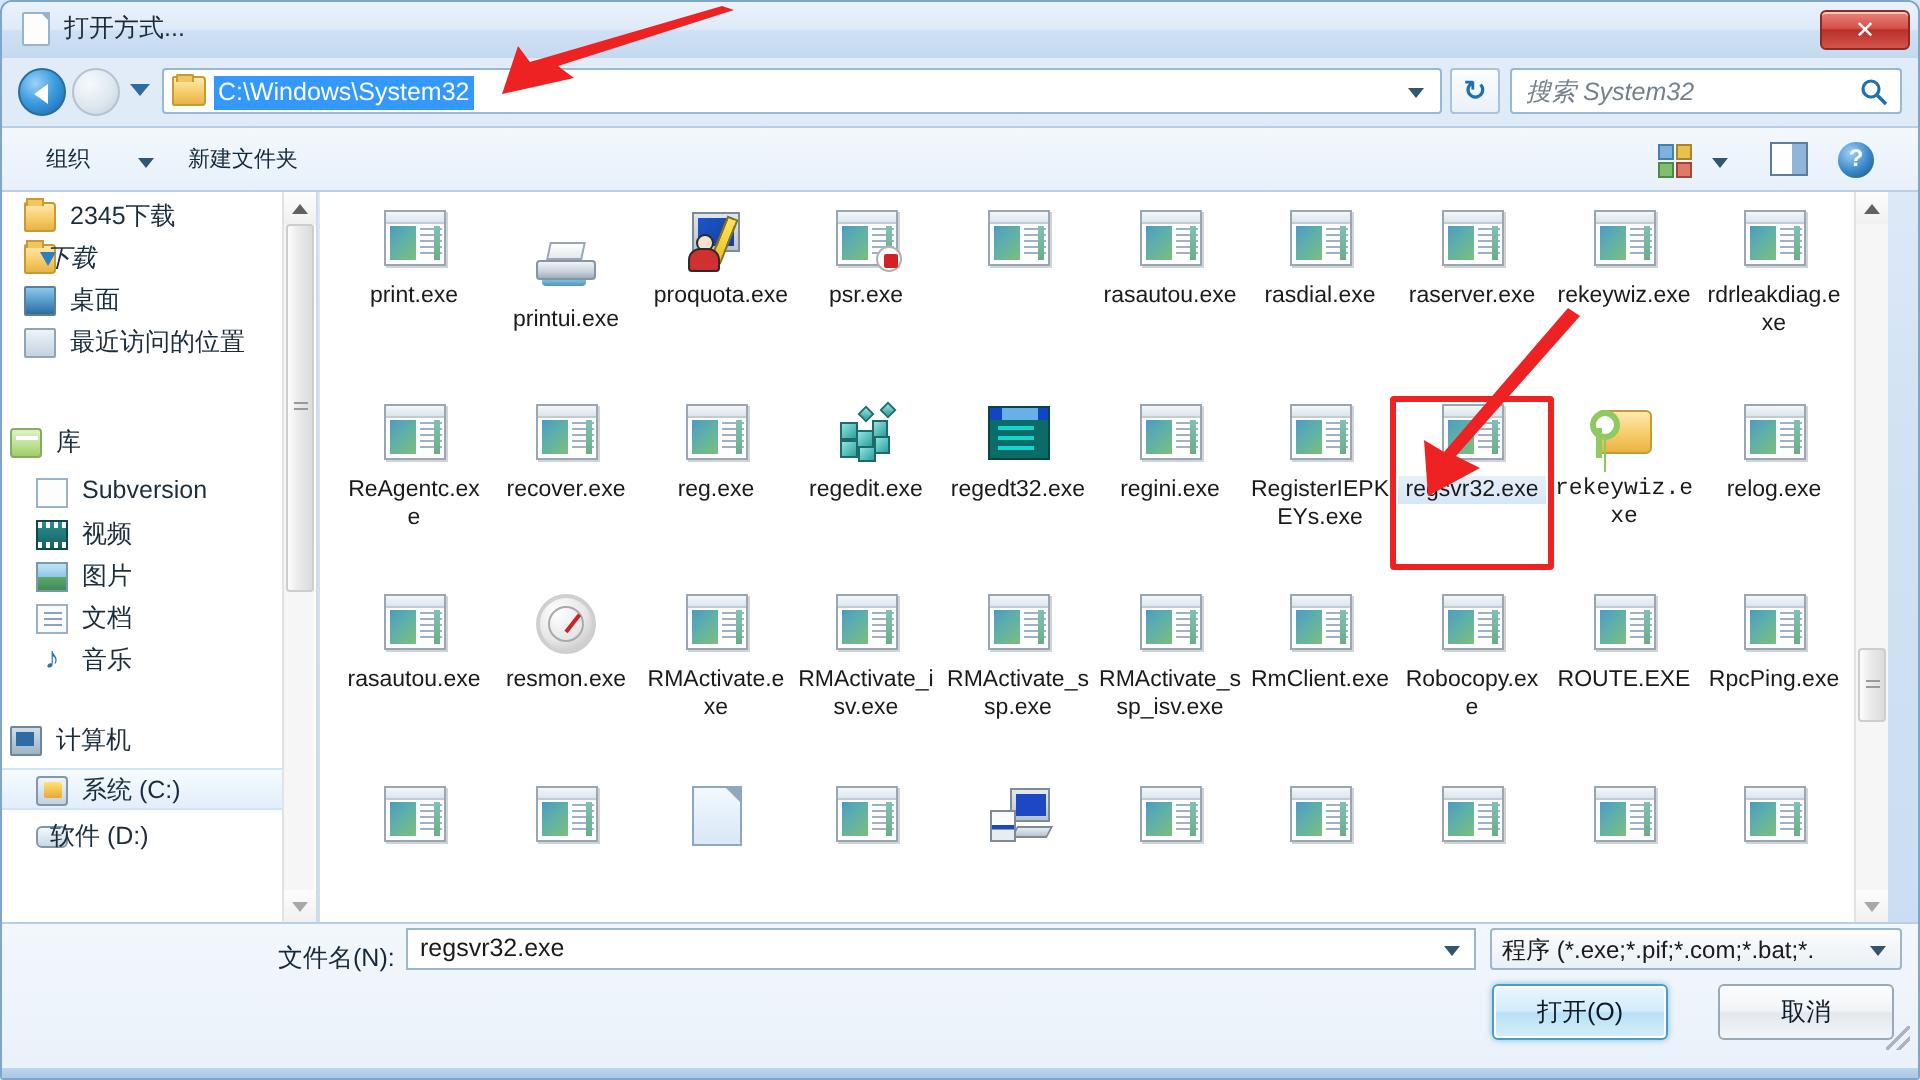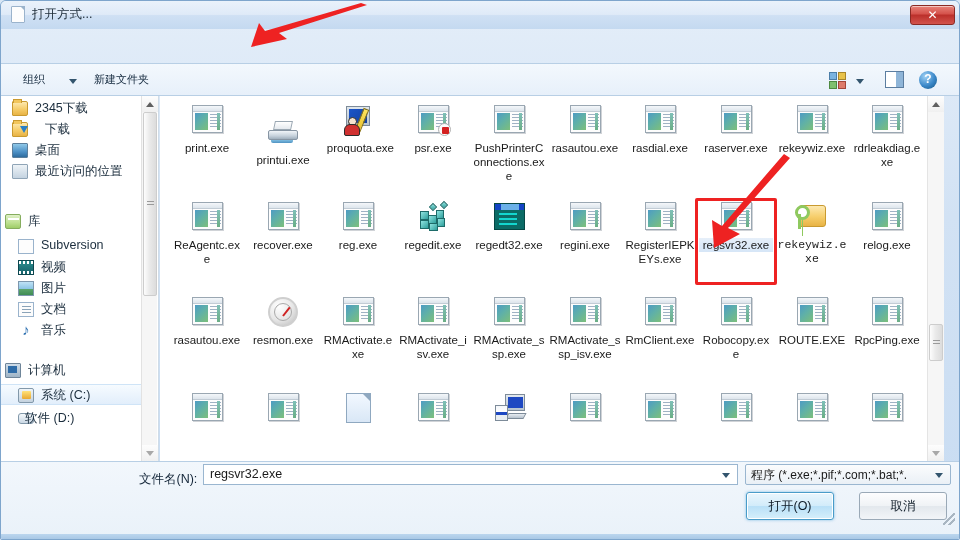--- a/index.html
+++ b/index.html
@@ -546,20 +546,41 @@
 <body>
 
 <div class="window">
 
   <div class="titlebar">
     <div class="title-icon"></div>
     <div class="title-text">打开方式...</div>
     <div class="close-btn">✕</div>
   </div>
 
+  <div class="addr-row">
+    <div class="nav-back"></div>
+    <div class="nav-fwd"></div>
+    <div class="nav-drop"></div>
+
+    <div class="addr-box">
+      <div class="addr-folder"></div>
+      <div class="addr-path">C:\Windows\System32</div>
+      <div class="addr-caret"></div>
+    </div>
+
+    <div class="refresh-btn">↻</div>
+
+    <div class="search-box">
+      <div class="search-ph">搜索 System32</div>
+      <svg class="search-icon" viewBox="0 0 14 14">
+        <circle cx="5.5" cy="5.5" r="4" fill="none" stroke="#1f6fb5" stroke-width="1.6"></circle>
+        <line x1="8.6" y1="8.6" x2="13" y2="13" stroke="#1f6fb5" stroke-width="1.8"></line>
+      </svg>
+    </div>
+  </div>
 
   <div class="toolbar">
     <div class="tb-item tb-organize">组织</div>
     <div class="tb-arrow"></div>
     <div class="tb-item tb-newfolder">新建文件夹</div>
 
     <svg class="tb-viewicon" viewBox="0 0 17 17">
       <rect x="0.5" y="0.5" width="7" height="7" fill="#7ab3e0" stroke="#4b7ea8"></rect>
       <rect x="9.5" y="0.5" width="7" height="7" fill="#e8c24a" stroke="#a8852a"></rect>
       <rect x="0.5" y="9.5" width="7" height="7" fill="#7fbf6f" stroke="#4e8a42"></rect>
@@ -573,21 +594,21 @@
   <div class="body-area">
 
     <div class="sidebar">
       <div id="nav-items">
           <div class="nav-item" style="top: 2px;">
             <div class="ni-icon ic-folder" style="left: 11px;"></div>
             <span class="lbl" style="left: 34px;">2345下载</span>
           </div>
           <div class="nav-item" style="top: 23px;">
             <div class="ni-icon ic-folder ic-dl" style="left: 11px;"></div>
-            <span class="lbl" style="left: 44px;">下载</span>
+            <span class="lbl" style="left: 22px; font-style: italic;">下载</span>
           </div>
           <div class="nav-item" style="top: 44px;">
             <div class="ni-icon ic-desktop" style="left: 11px;"></div>
             <span class="lbl" style="left: 34px;">桌面</span>
           </div>
           <div class="nav-item" style="top: 65px;">
             <div class="ni-icon ic-recent" style="left: 11px;"></div>
             <span class="lbl" style="left: 34px;">最近访问的位置</span>
           </div>
           <div class="nav-item" style="top: 115px;">
@@ -682,21 +703,20 @@
             <div class="flabel">psr.exe</div>
           </div>
           <div class="fcell" style="left: 312px; top: 8px;">
             <div class="ficon">
               <div class="exe-ico">
                 <div class="exe-pane"></div>
                 <div class="exe-lines"></div>
                 <div class="exe-bar"></div>
               </div>
             </div>
-            <div class="flabel">PushPrinterConnections.exe</div>
           </div>
           <div class="fcell" style="left: 388px; top: 8px;">
             <div class="ficon">
               <div class="exe-ico">
                 <div class="exe-pane"></div>
                 <div class="exe-lines"></div>
                 <div class="exe-bar"></div>
               </div>
             </div>
             <div class="flabel">rasautou.exe</div>

